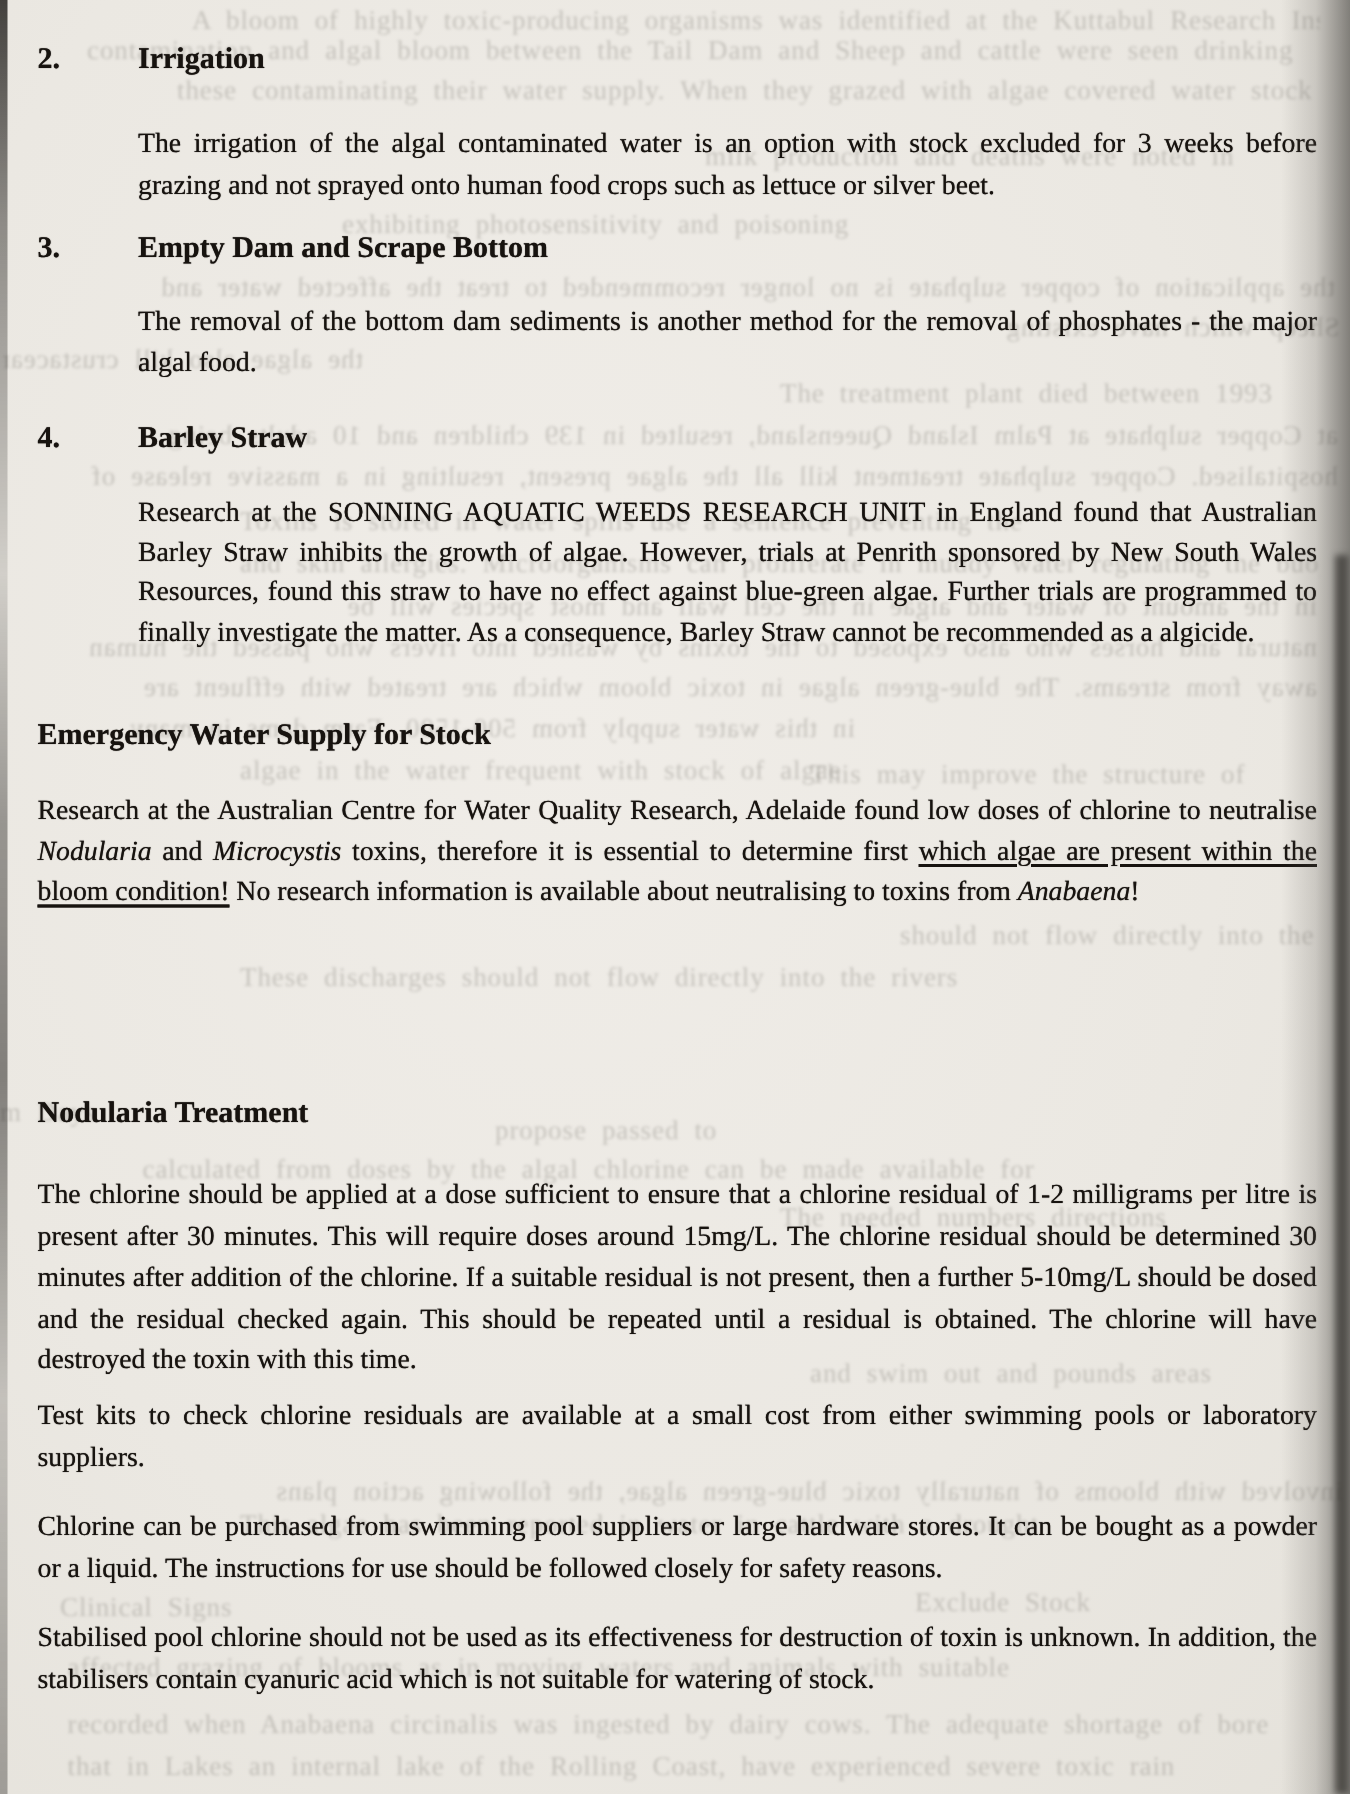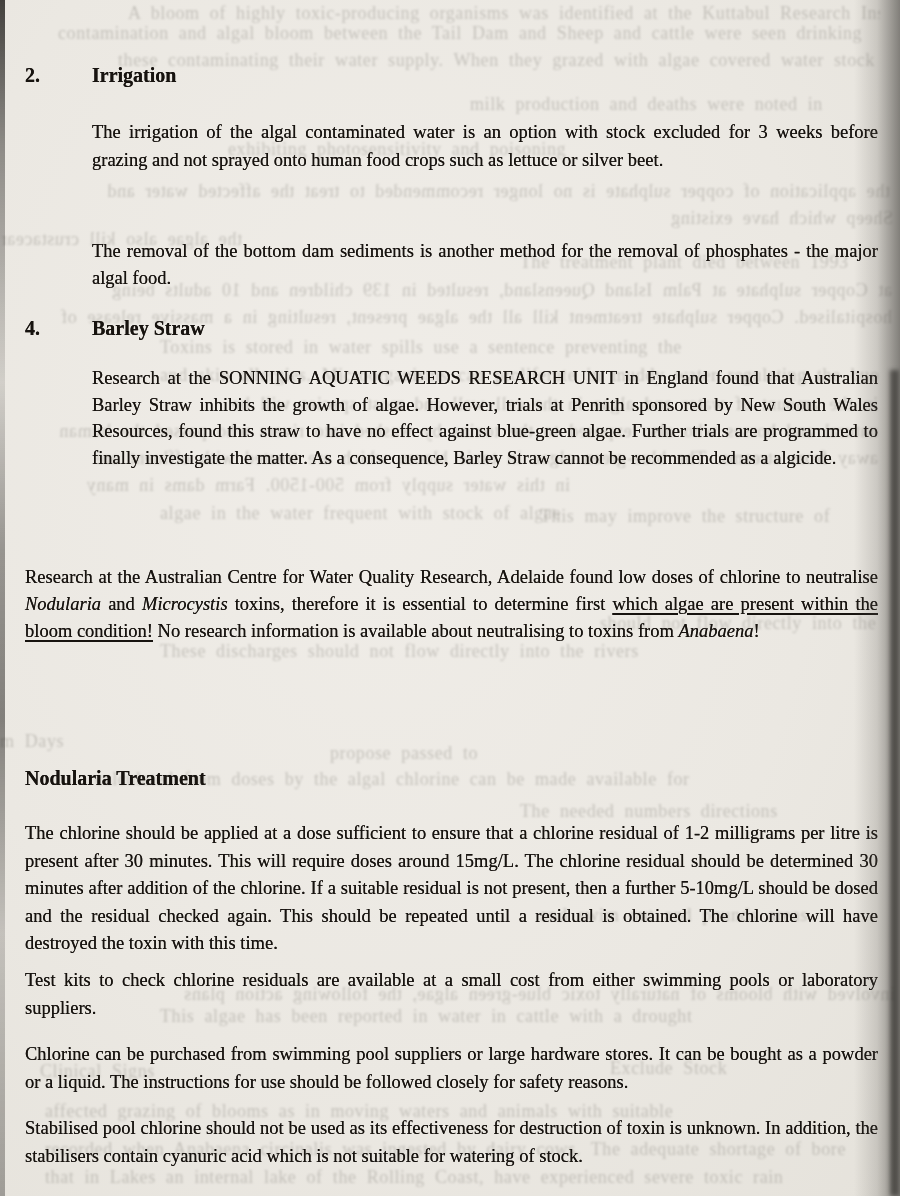--- a/index.html
+++ b/index.html
@@ -17,21 +17,21 @@
   .edge-right{position:absolute;right:0;top:0;width:46px;height:100%;z-index:5;
     background:linear-gradient(90deg, rgba(95,92,87,0) 0%, rgba(95,92,87,.22) 50%, rgba(60,58,54,.6) 100%);}
   .edge-right-dark{position:absolute;right:1px;top:370px;width:9px;height:826px;z-index:6;
     background:rgba(38,36,33,.6);filter:blur(2px);}
   
   .bt-layer{position:absolute;inset:0;z-index:1;}
   .bt{position:absolute;font-size:18px;line-height:22px;color:#8f8c85;opacity:.42;
     filter:blur(1.1px);white-space:nowrap;overflow:hidden;letter-spacing:.6px;word-spacing:5px;}
   .bt.m{transform:scaleX(-1);}
   
-  .ink{position:absolute;z-index:3;text-shadow:0 0 .6px rgba(23,19,15,.9);margin-top:36px;}
+  .ink{position:absolute;z-index:3;text-shadow:0 0 .6px rgba(23,19,15,.9);}
   .sec-head{left:25px;font-weight:bold;font-size:20px;}
   .sec-num{display:inline-block;width:67px;}
   .plain-head{left:25px;font-weight:bold;font-size:20px;}
   .para{font-size:18.5px;text-align:justify;}
   .para.indent{left:92px;width:786px;}
   .para.full{left:25px;width:853px;}
   .i{font-style:italic;}
   .u{text-decoration:underline;text-underline-offset:3px;text-decoration-thickness:1.5px;}
   
   .pos-h2{top:28px;}   .pos-p2{top:82px;line-height:28px;}
@@ -83,27 +83,31 @@
       <div class="bt" style="left: 45px; top: 1100px; width: 820px;">affected grazing of blooms as in moving waters and animals with suitable</div>
       <div class="bt" style="left: 45px; top: 1138px; width: 832px;">recorded when Anabaena circinalis was ingested by dairy cows. The adequate shortage of bore</div>
       <div class="bt" style="left: 45px; top: 1166px; width: 750px;">that in Lakes an internal lake of the Rolling Coast, have experienced severe toxic rain</div>
     </div>
 
   <div class="ink sec-head pos-h2">
     <span class="sec-num">2.</span><span>Irrigation</span>
   </div>
   <div class="ink para indent pos-p2">The irrigation of the algal contaminated water is an option with stock excluded for 3 weeks before grazing and not sprayed onto human food crops such as lettuce or silver beet.</div>
 
+  <div class="ink sec-head pos-h3">
+    <span class="sec-num">3.</span><span>Empty Dam and Scrape Bottom</span>
+  </div>
   <div class="ink para indent pos-p3">The removal of the bottom dam sediments is another method for the removal of phosphates - the major algal food.</div>
 
   <div class="ink sec-head pos-h4">
     <span class="sec-num">4.</span><span>Barley Straw</span>
   </div>
   <div class="ink para indent pos-p4">Research at the SONNING AQUATIC WEEDS RESEARCH UNIT in England found that Australian Barley Straw inhibits the growth of algae. However, trials at Penrith sponsored by New South Wales Resources, found this straw to have no effect against blue-green algae. Further trials are programmed to finally investigate the matter. As a consequence, Barley Straw cannot be recommended as a algicide.</div>
 
+  <div class="ink plain-head pos-hEm">Emergency Water Supply for Stock</div>
   <div class="ink para full pos-pEm"><span>Research at the Australian Centre for Water Quality Research, Adelaide found low doses of chlorine to neutralise </span><span class="i">Nodularia</span><span> and </span><span class="i">Microcystis</span><span> toxins, therefore it is essential to determine first </span><span class="u">which algae are present within the bloom condition!</span><span>  No research information is available about neutralising to toxins from </span><span class="i">Anabaena</span><span>!</span></div>
   <div class="ink para full pos-pSmall">
   </div>
 
   <div class="ink plain-head pos-hCl">Nodularia Treatment</div>
   <div class="ink para full pos-pCl">The chlorine should be applied at a dose sufficient to ensure that a chlorine residual of 1-2 milligrams per litre is present after 30 minutes. This will require doses around 15mg/L. The chlorine residual should be determined 30 minutes after addition of the chlorine. If a suitable residual is not present, then a further 5-10mg/L should be dosed and the residual checked again. This should be repeated until a residual is obtained. The chlorine will have destroyed the toxin with this time.</div>
   <div class="ink para full pos-pTest">Test kits to check chlorine residuals are available at a small cost from either swimming pools or laboratory suppliers.</div>
   <div class="ink para full pos-pBuy">Chlorine can be purchased from swimming pool suppliers or large hardware stores. It can be bought as a powder or a liquid. The instructions for use should be followed closely for safety reasons.</div>
   <div class="ink para full pos-pStab">Stabilised pool chlorine should not be used as its effectiveness for destruction of toxin is unknown. In addition, the stabilisers contain cyanuric acid which is not suitable for watering of stock.</div>
 

